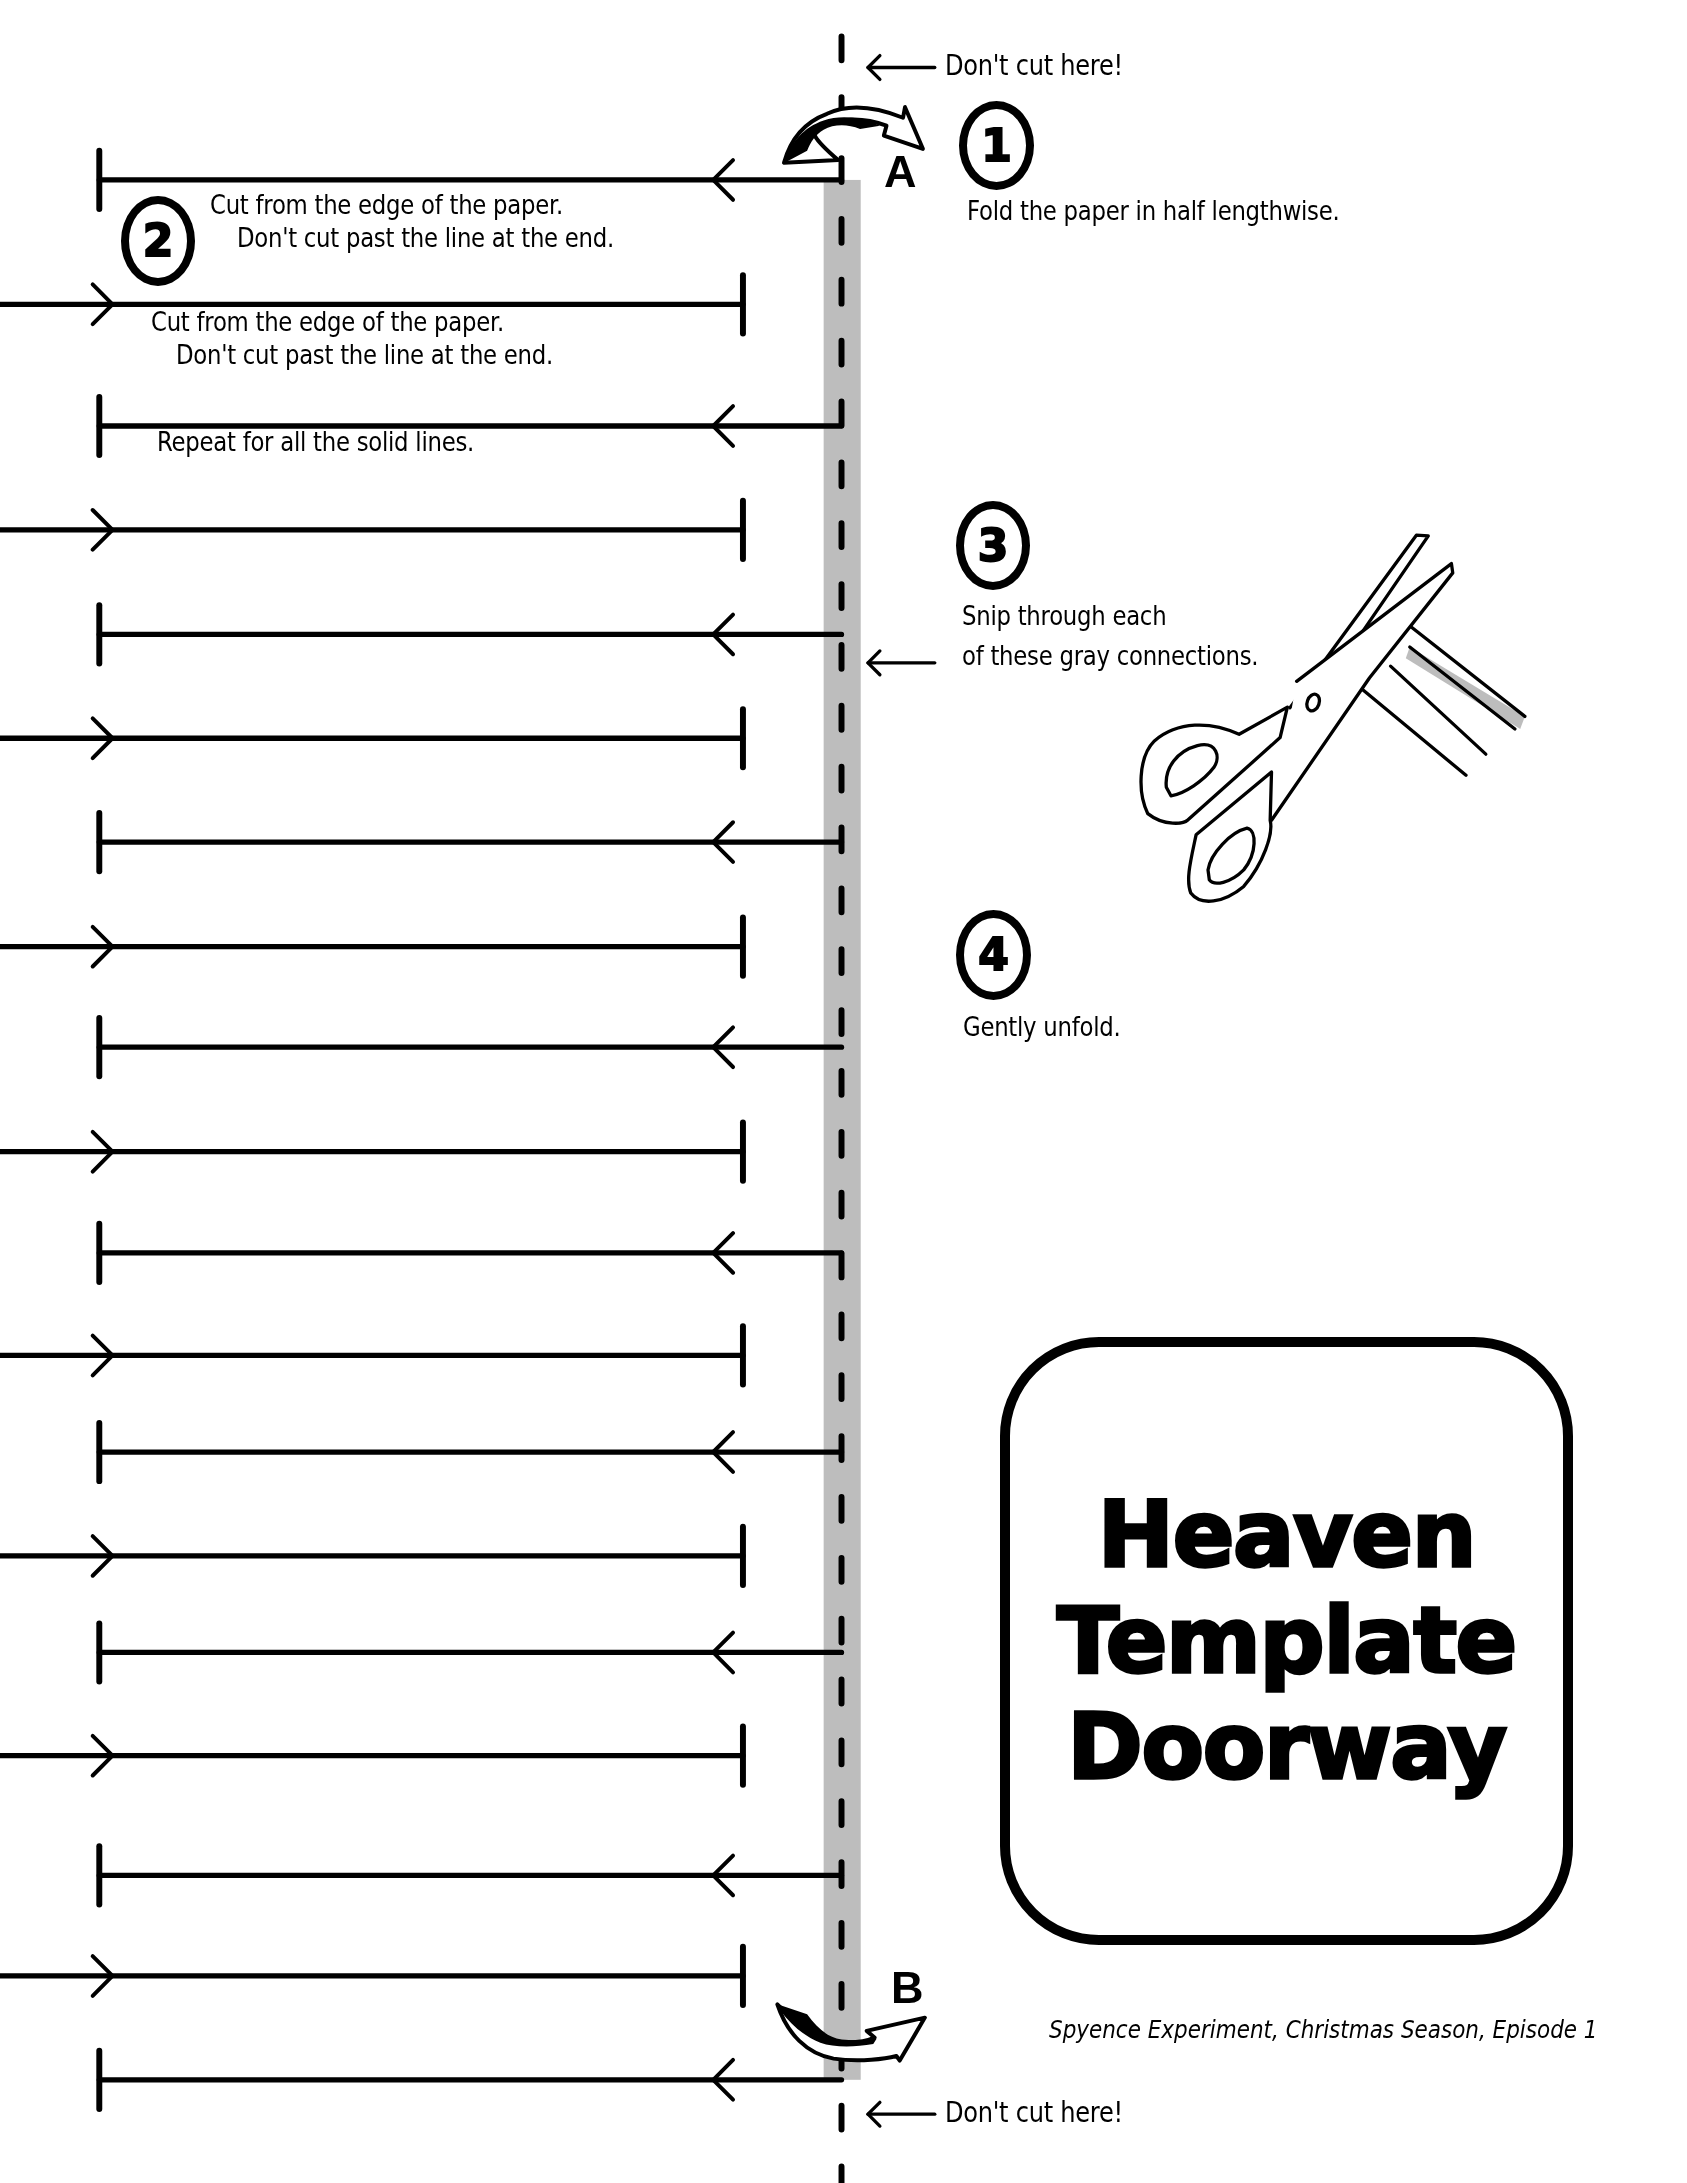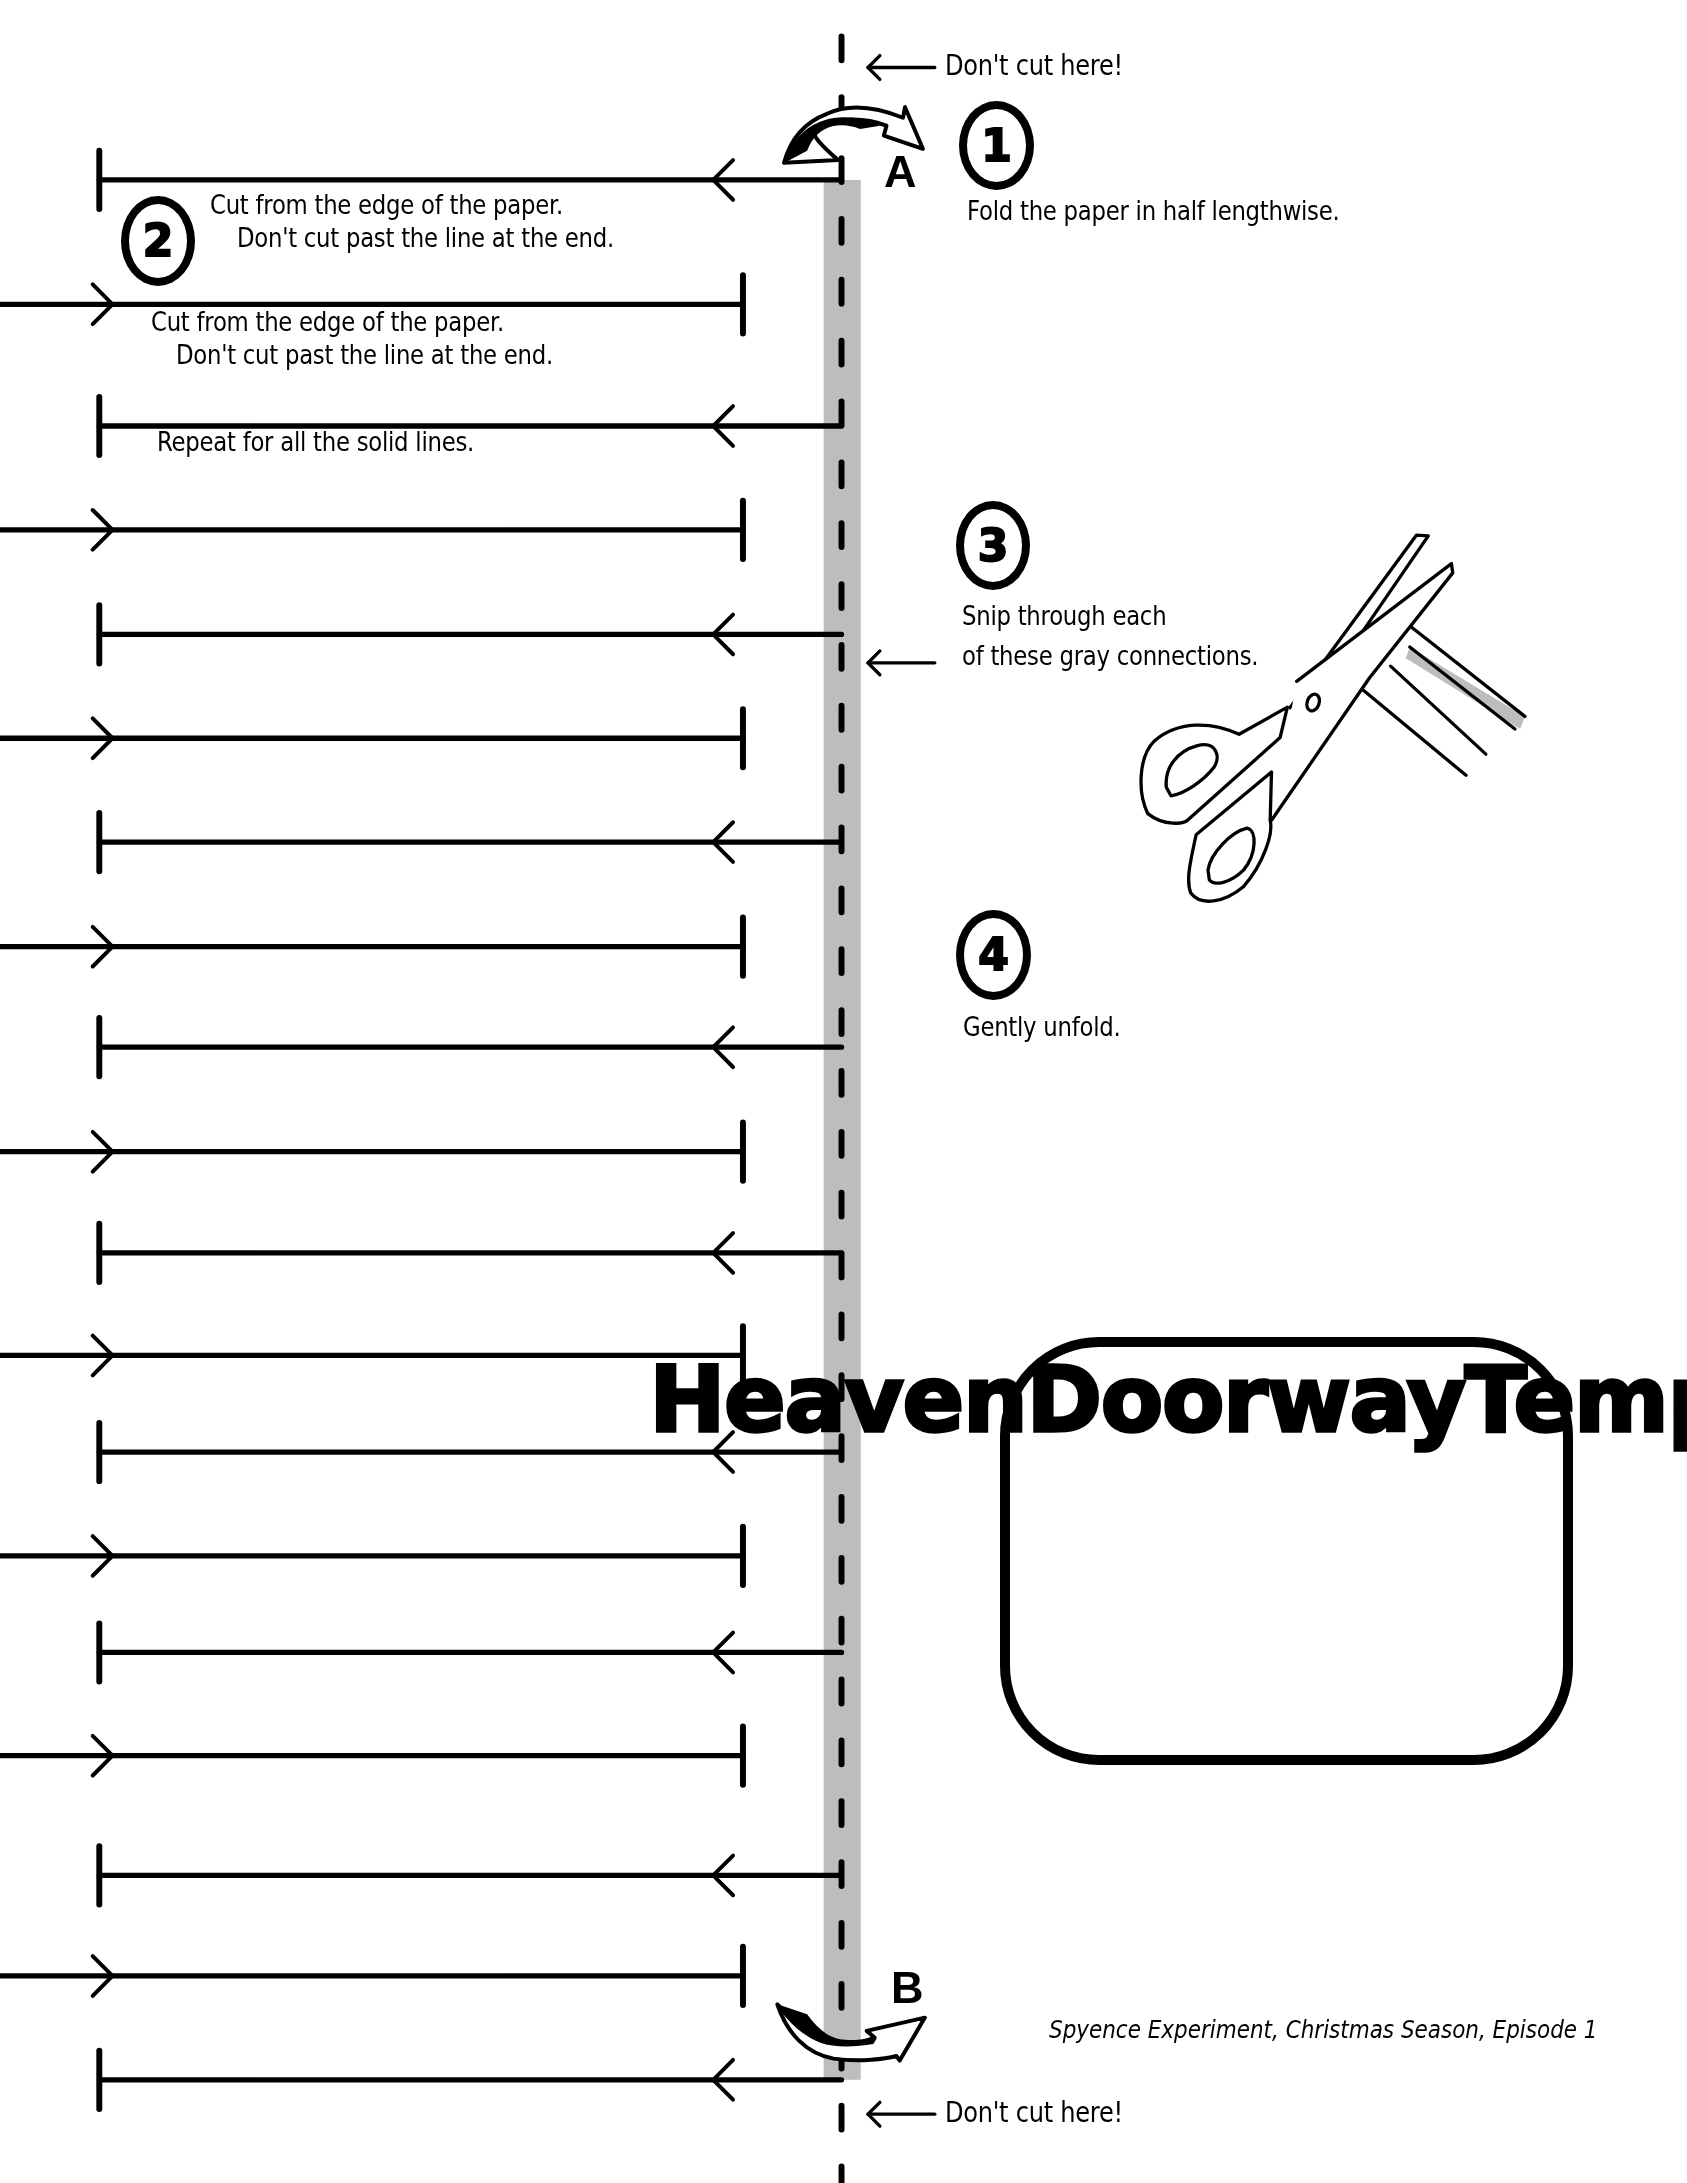--- a/index.html
+++ b/index.html
@@ -5,21 +5,21 @@
   html, body { margin: 0; padding: 0; background: #ffffff; }
   body { width: 1687px; height: 2183px; position: relative; overflow: hidden; font-family: "DejaVu Sans", sans-serif; color: #000; }
   .layer { position: absolute; left: 0; top: 0; width: 1687px; height: 2183px; }
   .txt { position: absolute; white-space: nowrap; font-family: "DejaVu Sans", sans-serif; color: #000; line-height: 1; }
   .instr { font-size: 26.5px; letter-spacing: -0.3px; transform-origin: left top; transform: scaleX(0.86); }
   .note { font-size: 28px; letter-spacing: -0.3px; transform-origin: left top; transform: scaleX(0.86); }
   .credit { font-size: 25px; font-style: italic; transform-origin: left top; transform: scaleX(0.86); }
   .letter { font-family: "Liberation Sans", sans-serif; font-weight: bold; font-size: 45px; }
   .step-circle { position: absolute; border: 8.6px solid #000; border-radius: 50%; box-sizing: border-box; display: flex; align-items: center; justify-content: center; }
   .step-num { font-family: "DejaVu Sans", sans-serif; font-weight: 900; font-size: 44px; line-height: 1; -webkit-text-stroke: 2px #000; }
-  .title-box { position: absolute; left: 1000px; top: 1337px; width: 573px; height: 428px; border: 10px solid #000; border-radius: 99px; box-sizing: border-box; display: flex; flex-direction: row; justify-content: center; }
+  .title-box { position: absolute; left: 1000px; top: 1337px; width: 573px; height: 608px; border: 10px solid #000; border-radius: 99px; box-sizing: border-box; display: flex; flex-direction: column; align-items: center; justify-content: center; }
   .title-line { font-family: "DejaVu Sans", sans-serif; font-weight: 900; font-size: 91px; line-height: 106px; letter-spacing: -1.3px; -webkit-text-stroke: 3.3px #000; white-space: nowrap; }
 </style>
 </head>
 <body>
 
 <svg class="layer" viewBox="0 0 2550 3300" xmlns="http://www.w3.org/2000/svg">
 
   <rect x="1245" y="272" width="56" height="2872" fill="#bdbdbd"></rect>
 
   <line x1="1272" y1="55" x2="1272" y2="3300" stroke="#000" stroke-width="9" stroke-linecap="round" stroke-dasharray="36 56"></line>
@@ -195,18 +195,18 @@
 <span class="txt instr" style="left:962px; top:603px;">Snip through each</span>
 <span class="txt instr" style="left:962px; top:643px;">of these gray connections.</span>
 
 <div class="step-circle" style="left:956px; top:910px; width:75px; height:90px;">
   <span class="step-num">4</span>
 </div>
 <span class="txt instr" style="left:963px; top:1014px;">Gently unfold.</span>
 
 <div class="title-box">
   <span class="title-line">Heaven</span>
+  <span class="title-line">Template</span>
   <span class="title-line">Doorway</span>
-  <span class="title-line">Template</span>
 </div>
 
 <span class="txt credit" style="left:1049px; top:2017px;">Spyence Experiment, Christmas Season, Episode 1</span>
 
 
 </body></html>

